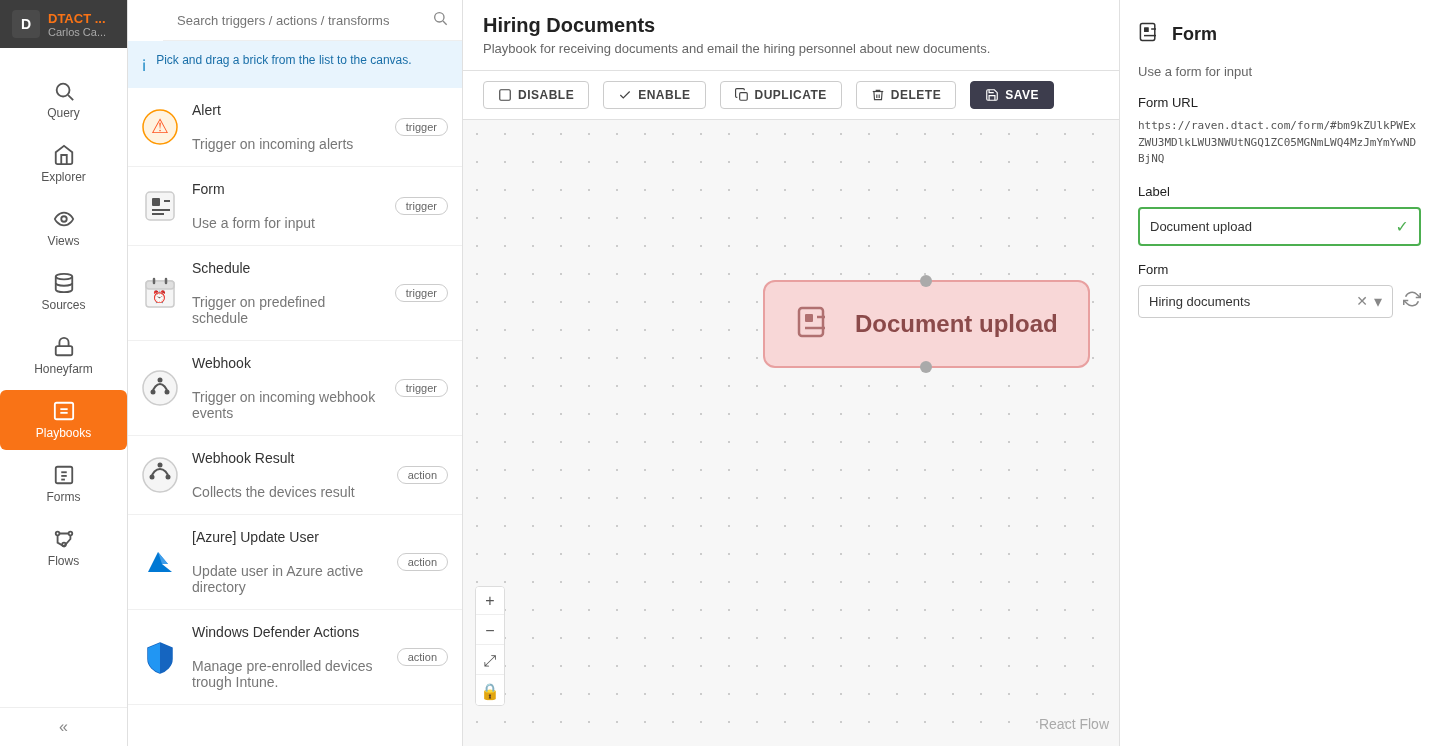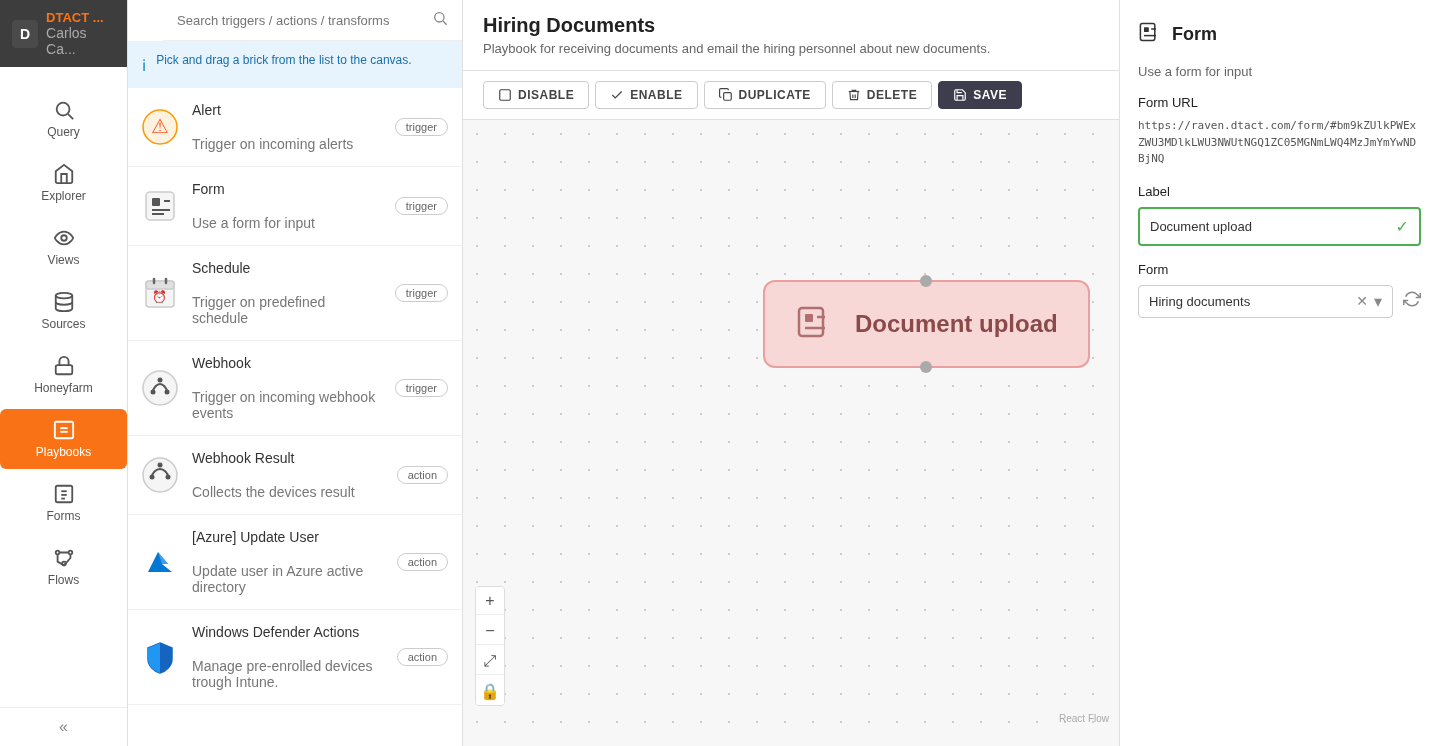--- a/index.html
+++ b/index.html
@@ -28,21 +28,21 @@
     }
     .logo-avatar {
       width: 28px; height: 28px;
       background: #4a4a4a;
       border-radius: 4px;
       display: flex; align-items: center; justify-content: center;
       color: #fff; font-weight: bold; font-size: 14px;
     }
     .logo-text { display: flex; flex-direction: column; }
     .logo-name { color: #f97316; font-weight: bold; font-size: 13px; }
-    .logo-user { color: #aaa; font-size: 14px; }
+    .logo-user { color: #aaa; font-size: 11px; }
 
     .sidebar-nav { display: flex; flex-direction: column; align-items: center; width: 100%; padding: 20px 0; flex: 1; }
     .sidebar-item {
       display: flex; flex-direction: column; align-items: center;
       padding: 10px 8px; width: 100%; cursor: pointer; gap: 4px;
       color: #555; font-size: 12px; border-radius: 6px; margin: 2px 0;
     }
     .sidebar-item.active { background: #f97316; color: #fff; }
     .sidebar-item svg { width: 22px; height: 22px; }
 
@@ -108,21 +108,21 @@
       gap: 4px;
     }
     .canvas-title { font-size: 20px; font-weight: 700; color: #222; }
     .canvas-desc { font-size: 13px; color: #666; }
 
     .canvas-toolbar {
       background: #fff;
       border-bottom: 1px solid #e0e0e0;
       padding: 10px 20px;
       display: flex;
-      gap: 6px;
+      gap: 14px;
       align-items: center;
     }
     .toolbar-btn {
       display: flex; align-items: center; gap: 6px;
       border: 1px solid #ccc; background: #fff;
       padding: 6px 14px; border-radius: 4px; cursor: pointer;
       font-size: 12px; font-weight: 600; color: #444; letter-spacing: 0.5px;
     }
     .toolbar-btn.primary { background: #3d3d4d; color: #fff; border-color: #3d3d4d; }
     .toolbar-btn svg { width: 14px; height: 14px; }
@@ -172,22 +172,22 @@
     }
     .canvas-ctrl-btn {
       width: 28px; height: 28px;
       display: flex; align-items: center; justify-content: center;
       cursor: pointer; font-size: 16px; color: #555; border-bottom: 1px solid #eee;
       background: #fff;
     }
     .canvas-ctrl-btn:last-child { border-bottom: none; }
 
     .canvas-react-flow-label {
-      position: absolute; bottom: 22px; right: 10px;
-      font-size: 10px; color: #aaa;
+      position: absolute; bottom: 14px; right: 10px;
+      font-size: 14px; color: #aaa;
     }
 
     
     .right-panel {
       width: 320px;
       background: #fff;
       border-left: 1px solid #e0e0e0;
       height: 746px;
       overflow-y: auto;
       padding: 20px 18px;

